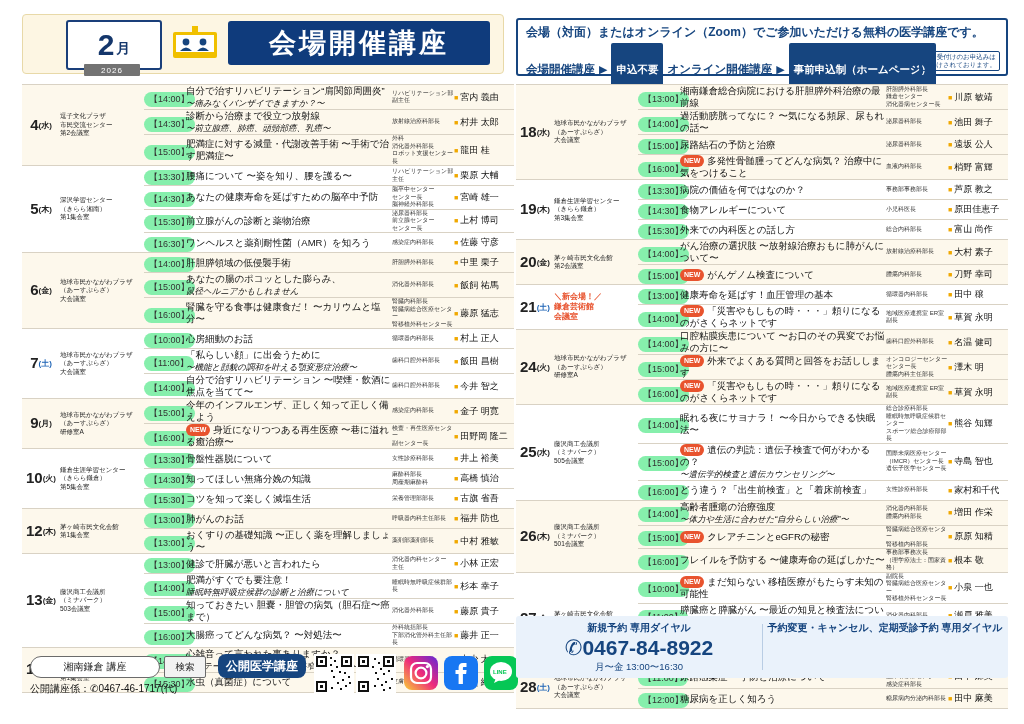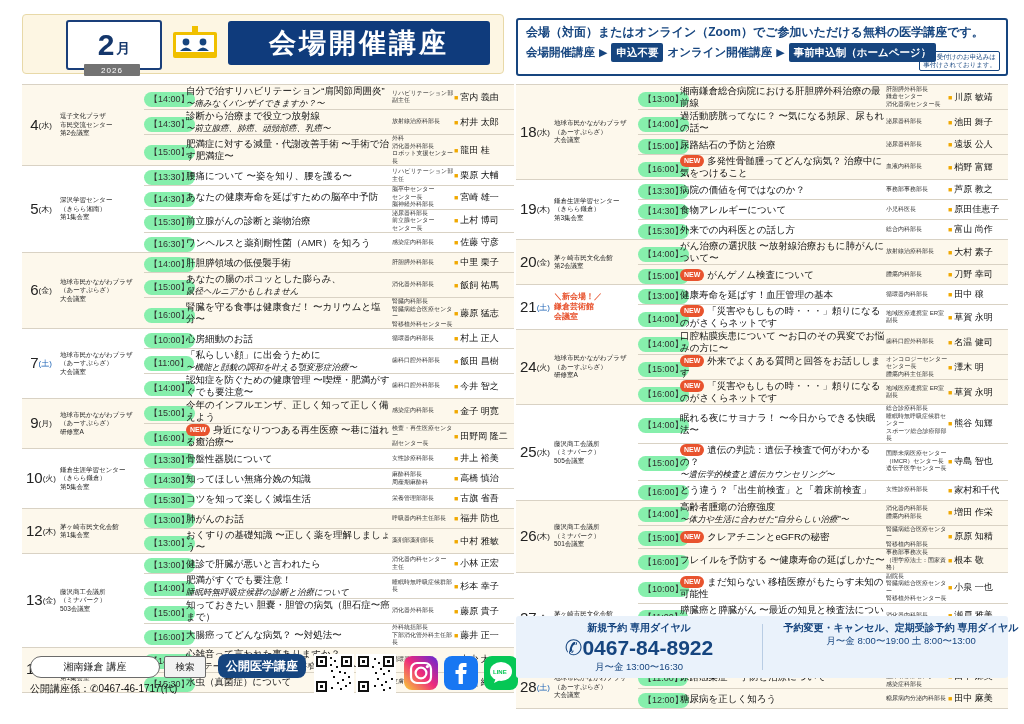--- a/index.html
+++ b/index.html
@@ -43,21 +43,21 @@
   
   .notice{
     position:absolute;left:516px;top:18px;width:492px;height:58px;
     border:2px solid #16457f;border-radius:3px;background:#fff;
     box-sizing:border-box;padding:5px 8px;
   }
   .notice-l1{font-size:12px;color:#16457f;font-weight:bold;line-height:15px;}
   .notice-l2{font-size:11.5px;color:#16457f;font-weight:bold;line-height:17px;margin-top:3px;display:flex;align-items:center;gap:4px;}
   .tagpill{
     display:inline-block;background:#16457f;color:#fff;font-size:10.5px;
-    padding:1px 5px;border-radius:2px;font-weight:bold;
+    padding:18px 5px;border-radius:2px;font-weight:bold;
   }
   .arrow-r{color:#16457f;font-size:11px;}
   .notice-note{
     position:absolute;right:6px;bottom:3px;font-size:6.5px;color:#16457f;
     line-height:8px;text-align:right;
     border:1px solid #16457f;padding:1px 3px;border-radius:2px;
   }
 
   
   .col{position:absolute;top:84px;width:492px;}
@@ -72,21 +72,21 @@
     padding:0;
   }
   .c-date{width:38px;}
   .c-place{width:84px;}
   .c-time{width:42px;}
   .c-title{width:206px;}
   .c-dept{width:62px;}
   .c-name{width:60px;}
 
   .date-cell{
-    text-align:center;font-size:15px;font-weight:normal;color:#222;line-height:1.1;
+    text-align:center;font-size:15px;font-weight:bold;color:#222;line-height:1.1;
     padding:2px 0;
     margin-top:20px;
   }
   .date-cell .dow{font-size:8px;display:inline-block;vertical-align:2px;}
   .dow-sat{color:#1b62b5;}
 
   .place-cell{
     font-size:6.5px;line-height:8.5px;color:#222;padding:3px 4px;text-align:left;
   }
 
@@ -278,21 +278,21 @@
             <td class="name-cell"><span class="sq">■</span>村上 正人</td>
           </tr>
           <tr class="plain">
             <td class="time-cell"><span class="time-pill">【11:00】</span></td>
             <td class="title-cell">「私らしい顔」に出会うために<span class="sub">〜機能と顔貌の調和を叶える顎変形症治療〜</span></td>
             <td class="dept-cell">歯科口腔外科部長</td>
             <td class="name-cell"><span class="sq">■</span>飯田 昌樹</td>
           </tr>
           <tr class="plain">
             <td class="time-cell"><span class="time-pill">【14:00】</span></td>
-            <td class="title-cell">認知症を防ぐための健康管理 〜喫煙・肥満がすぐでも要注意〜</td>
+            <td class="title-cell">自分で治すリハビリテーション 〜喫煙・飲酒に焦点を当てて〜</td>
             <td class="dept-cell">歯科口腔外科部長</td>
             <td class="name-cell"><span class="sq">■</span>今井 智之</td>
           </tr>
           <tr class="band">
             <td rowspan="2" class="date-cell">9<span class="dow">(月)</span></td>
             <td rowspan="2" class="place-cell">地球市民かながわプラザ<br>（あーすぷらざ）<br>研修室A</td>
             <td class="time-cell"><span class="time-pill">【15:00】</span></td>
             <td class="title-cell">今年のインフルエンザ、正しく知って正しく備えよう</td>
             <td class="dept-cell">感染症内科部長</td>
             <td class="name-cell"><span class="sq">■</span>金子 明寛</td>
@@ -659,19 +659,18 @@
 
   <div class="footer-right">
     <div class="fr-half" style="left:0;">
       <div class="fr-title">新規予約 専用ダイヤル</div>
       <div class="fr-tel">
         <span>✆</span><span>0467-84-8922</span>
       </div>
       <div class="fr-hours">月〜金  13:00〜16:30</div>
     </div>
     <div class="fr-divider"></div>
-    <div class="fr-half" style="left:246px;margin-left:16px;">
+    <div class="fr-half" style="left:246px;">
       <div class="fr-title">予約変更・キャンセル、定期受診予約 専用ダイヤル</div>
-      <div class="fr-hours">月〜金  8:00〜19:00  土 8:00〜13:00</div>
     </div>
   </div>
 
 </div>
 
 </body></html>

